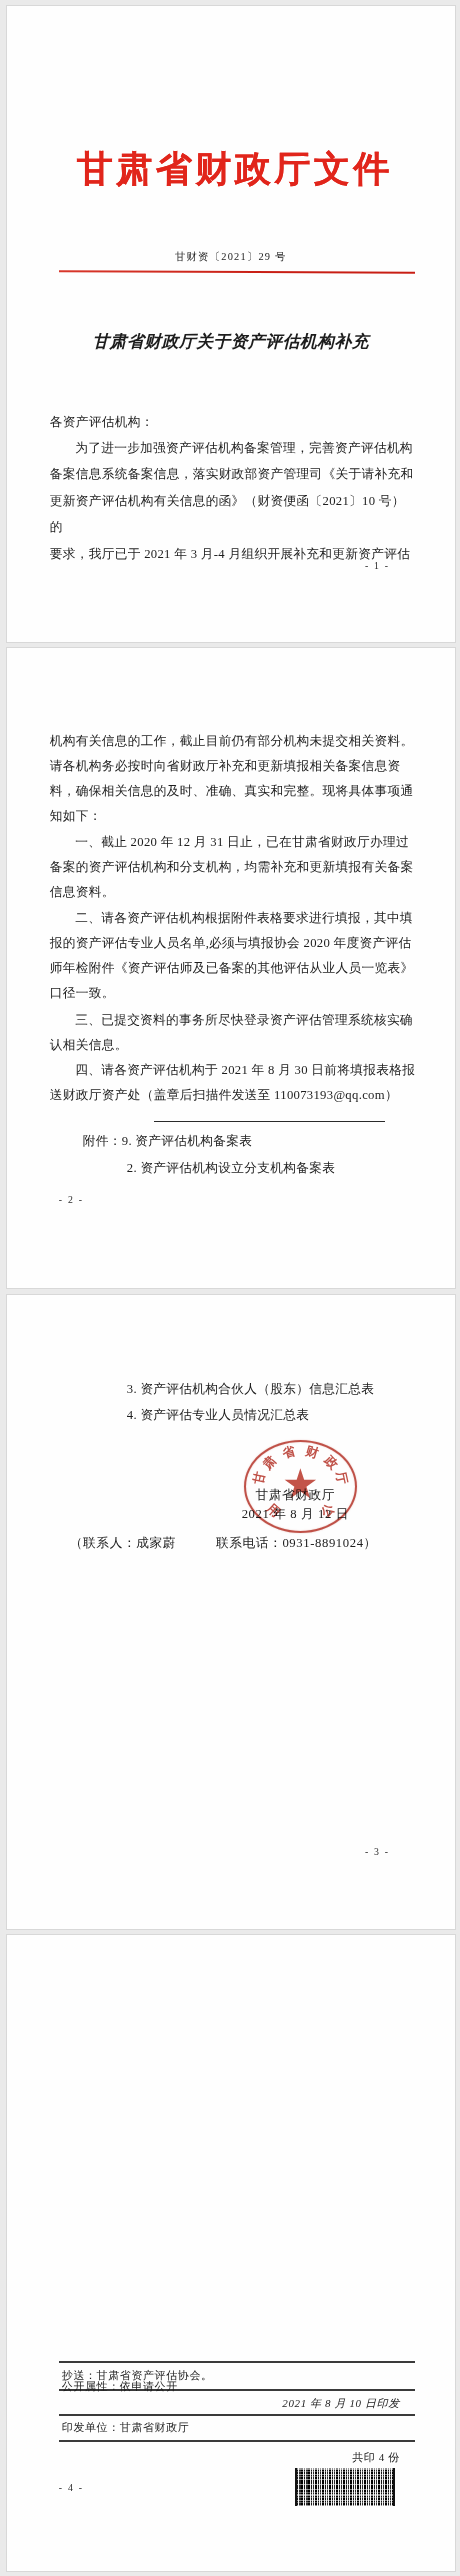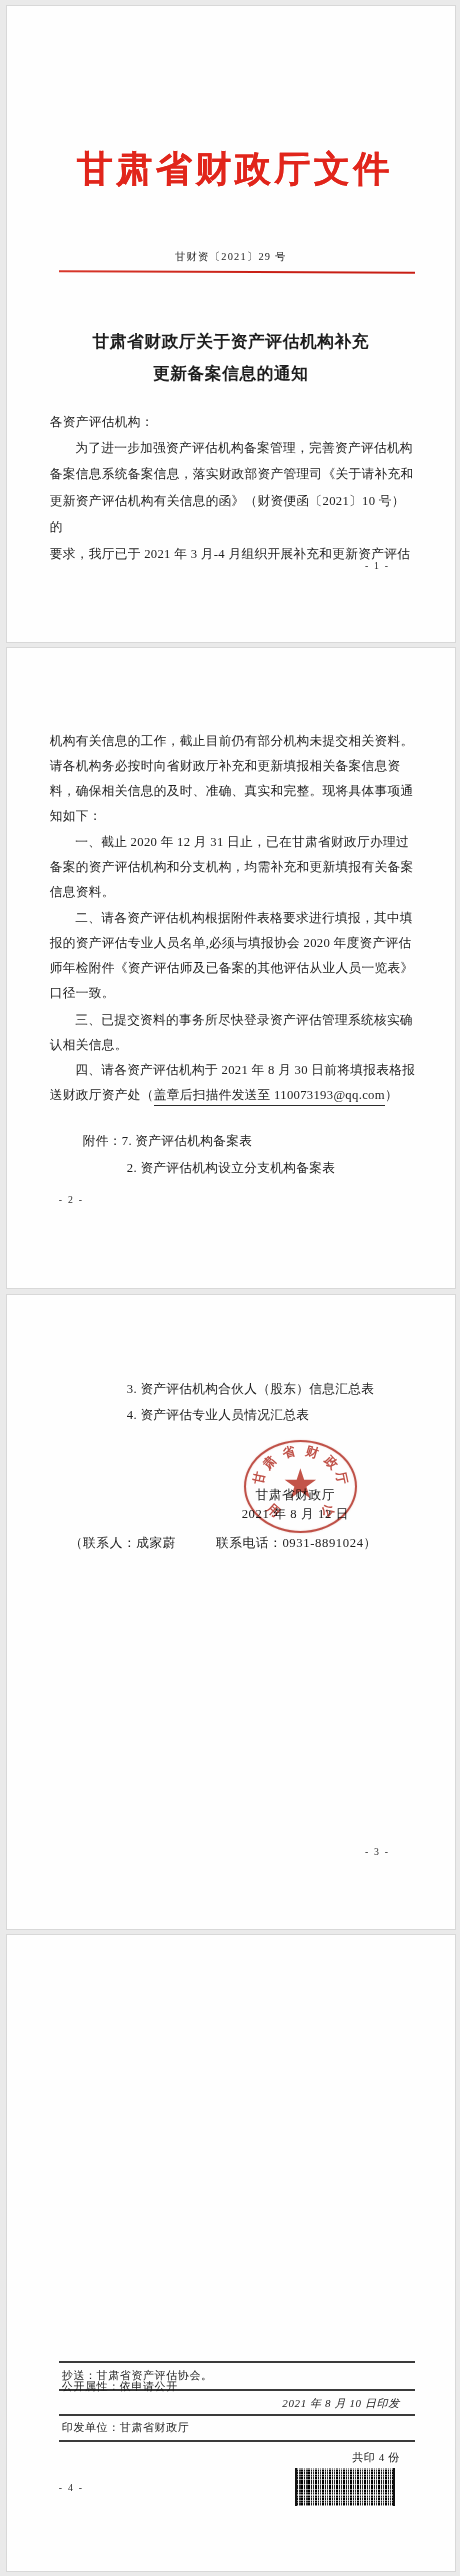--- a/index.html
+++ b/index.html
@@ -38,21 +38,21 @@
     text-align:center;font-size:10.4px;letter-spacing:1.2px;
   }
   .red-rule{
     position:absolute;top:265px;left:52px;width:356px;height:1.7px;
     background:linear-gradient(90deg,#d8372b,#c81e14 60%,#c81e14);
     transform:rotate(0.25deg);
   }
   .notice-title{
     position:absolute;top:320px;left:0;width:100%;
     text-align:center;font-size:16.7px;font-weight:bold;
-    line-height:32px;letter-spacing:0.6px;
+    line-height:32px;letter-spacing:0.6px;font-style:italic;
   }
   .body-text{
     position:absolute;left:43px;width:366px;
     font-size:12.7px;line-height:26.5px;
     white-space:pre-line;
     letter-spacing:0.3px;
   }
   .p1-salutation{top:403px;}
   .p1-paragraph{top:429px;text-indent:2em;}
 
@@ -65,21 +65,21 @@
   #p4-num{top:547px;}
 
   
   .p2-block{line-height:25px;}
   .p2-cont{top:81px;}
   .p2-item{text-indent:2em;font-family:Liberation Serif, serif;}
   .p2-item1{top:182px;}
   .p2-item2{top:258px;}
   .p2-item3{top:360px;}
   .p2-item4{top:410px;}
-  .u-line{border-bottom:0.9px solid #2a2a2a;padding-bottom:3px;}
+  .u-line{border-bottom:0.9px solid #2a2a2a;padding-bottom:19px;}
   .attach{position:absolute;font-size:12.7px;letter-spacing:0.3px;white-space:nowrap;}
   .attach-1{top:485px;left:76px;}
   .attach-2{top:512px;left:120px;}
 
   
   .attach-3{top:86px;left:120px;}
   .attach-4{top:112px;left:120px;}
   .sign-line{
     position:absolute;left:202px;width:173px;
     text-align:center;font-size:12.7px;letter-spacing:0.6px;z-index:1;
@@ -137,21 +137,20 @@
 </style>
 </head>
 <body>
 
 <div class="page" id="page1">
   <div class="org-title">甘肃省财政厅文件</div>
   <div class="doc-number">甘财资〔2021〕29 号</div>
   <div class="red-rule"></div>
   <div class="notice-title">
     <div>甘肃省财政厅关于资产评估机构补充</div>
-    <div>更新备案信息的通知</div>
   </div>
   <div class="body-text p1-salutation">各资产评估机构：</div>
   <div class="body-text p1-paragraph">为了进一步加强资产评估机构备案管理，完善资产评估机构
 备案信息系统备案信息，落实财政部资产管理司《关于请补充和
 更新资产评估机构有关信息的函》（财资便函〔2021〕10 号）的
 要求，我厅已于 2021 年 3 月-4 月组织开展补充和更新资产评估</div>
   <div class="page-num pn-right" id="p1-num">- 1 -</div>
 </div>
 
 <div class="page" id="page2">
@@ -163,21 +162,21 @@
 备案的资产评估机构和分支机构，均需补充和更新填报有关备案
 信息资料。</div>
   <div class="body-text p2-block p2-item p2-item2">二、请各资产评估机构根据附件表格要求进行填报，其中填
 报的资产评估专业人员名单,必须与填报协会 2020 年度资产评估
 师年检附件《资产评估师及已备案的其他评估从业人员一览表》
 口径一致。</div>
   <div class="body-text p2-block p2-item p2-item3">三、已提交资料的事务所尽快登录资产评估管理系统核实确
 认相关信息。</div>
   <div class="body-text p2-block p2-item p2-item4"><span>四、请各资产评估机构于 2021 年 8 月 30 日前将填报表格报
 送财政厅资产处（</span><span class="u-line">盖章后扫描件发送至 110073193@qq.com</span><span>）</span></div>
-  <div class="attach attach-1">附件：7. 资产评估机构备案表</div>
+  <div class="attach attach-1">附件：9. 资产评估机构备案表</div>
   <div class="attach attach-2">2. 资产评估机构设立分支机构备案表</div>
   <div class="page-num pn-left" id="p2-num">- 2 -</div>
 </div>
 
 <div class="page" id="page3">
   <div class="attach attach-3">3. 资产评估机构合伙人（股东）信息汇总表</div>
   <div class="attach attach-4">4. 资产评估专业人员情况汇总表</div>
 
   <div class="sign-line issuer">甘肃省财政厅</div>
   <div class="sign-line issue-date">2021 年 8 月 12 日</div>

